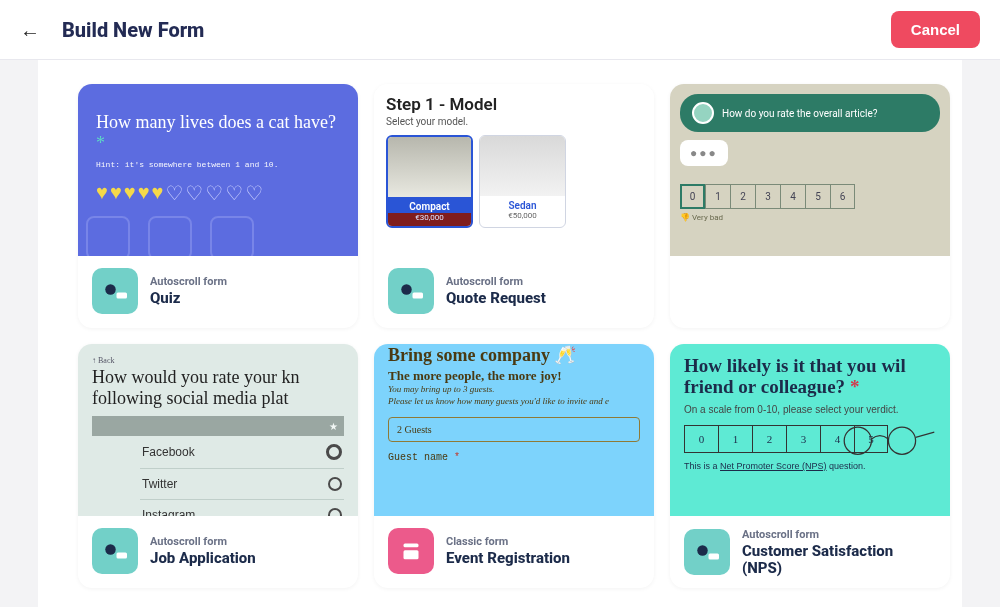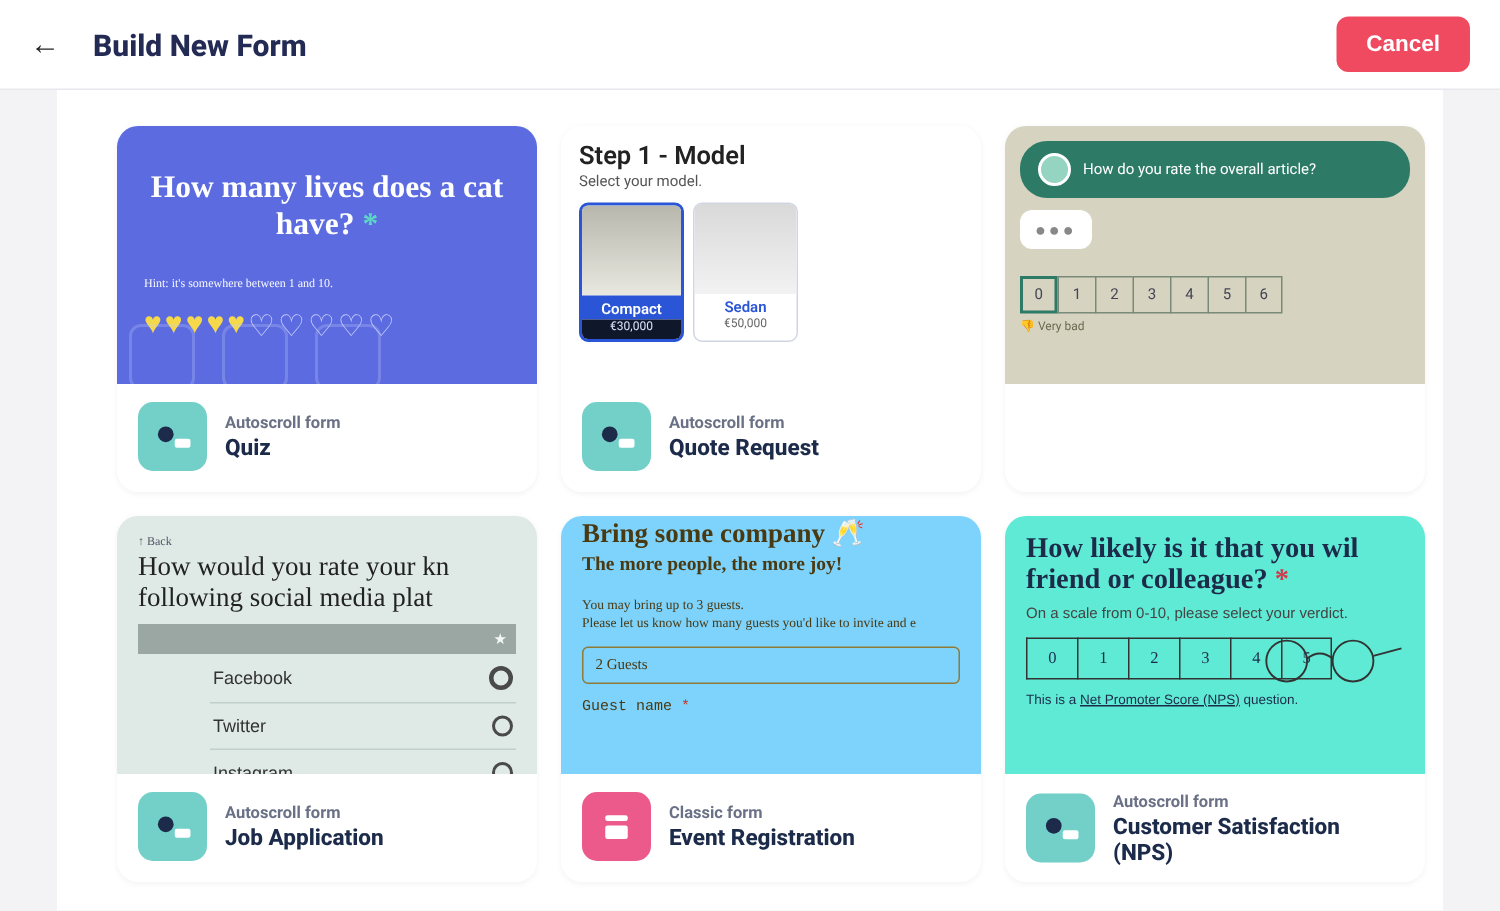--- a/index.html
+++ b/index.html
@@ -15,40 +15,40 @@
   .footer { display:flex; align-items:center; gap:12px; padding:12px 14px; }
   .thumb { width:46px; height:46px; border-radius:10px; flex:none; display:flex; align-items:center; justify-content:center; }
   .thumb-teal { background:#72d0c8; }
   .thumb-amber { background:#f4b642; }
   .thumb-pink { background:#ec5a8b; }
   .meta-type { font-size:11px; font-weight:700; color:#6a7186; }
   .meta-name { font-size:15px; font-weight:800; color:#1c2b4a; line-height:1.1; margin-top:2px; }
 
   
   .pv-quiz { background:#5c6ce0; color:#fff; padding:28px 18px 10px; font-family: Georgia, serif; position:relative; }
-  .pv-quiz h3 { font-family: 'Comic Sans MS', cursive; color:#fff; font-size:21px; font-weight:700;text-align:center; }
+  .pv-quiz h3 { font-family: 'Comic Sans MS', cursive; color:#fff; font-size:18px; font-weight:400; }
   .pv-quiz .asterisk { color:#5dd6c7; }
-  .pv-quiz .hint { font-size:8px; margin-top:22px; opacity:.95; font-family:Liberation Serif, serif; }
+  .pv-quiz .hint { font-size:8px; margin-top:6px; opacity:.95; font-family:Liberation Mono, monospace; }
   .hearts { margin-top:12px; display:flex; gap:2px; }
   .heart { font-size:20px; }
   .pv-quiz .bgshapes { position:absolute; left:0; right:0; bottom:0; height:40px; opacity:.25; display:flex; gap:18px; padding-left:8px; }
   .pv-quiz .bgshapes div { width:44px; height:44px; border:2px solid #c9cfff; border-radius:8px; }
 
   
   .pv-quote { background:#fff; padding:10px 12px; }
   .pv-quote .step { font-size:17px; font-weight:600; color:#222; }
   .pv-quote .sub { font-size:10px; color:#555; margin-top:2px; }
   .models { display:flex; gap:6px; margin-top:8px; }
-  .model { flex:none; width:70px; border:1px solid #d0d5e2; border-radius:6px; overflow:hidden; text-align:center; }
+  .model { flex:none; width:87px; border:1px solid #d0d5e2; border-radius:6px; overflow:hidden; text-align:center; }
   .model.selected { border:2px solid #2a55d6; }
   .model .pic { height:60px; background:#ccc; }
   .model .lbl { font-size:10px; padding:4px 0 0; font-weight:600; }
   .model.selected .lbl { background:#2a55d6; color:#fff; padding:4px 0 1px; }
   .model .price { font-size:8px; color:#666; padding-bottom:4px; }
-  .model.selected .price { background:#0f172a; color:#dce4ff; }
+  .model.selected .price { background:#7f1d1d; color:#dce4ff; }
 
   
   .pv-feedback { background:#d6d3c1; padding:10px; }
   .bubble { background:#2d7b66; color:#fff; border-radius:18px; padding:8px 12px; font-size:10px; display:flex; align-items:center; gap:8px; }
   .avatar { width:22px; height:22px; border-radius:50%; background:#95d4c1; border:2px solid #fff; flex:none; }
   .dots { background:#fff; border-radius:8px; padding:6px 10px; margin-top:8px; display:inline-block; color:#888; letter-spacing:2px; font-size:12px; }
   .scale-row { display:flex; margin-top:18px; }
   .scale-row .cell { width:25px; height:25px; border:1px solid #7a8a78; border-right:none; display:flex; align-items:center; justify-content:center; font-size:10px; color:#445; background:transparent; }
   .scale-row .cell:last-child { border-right:1px solid #7a8a78; }
   .scale-row .cell.sel { border:2px solid #2d7b66; }
@@ -60,21 +60,21 @@
   .pv-job h3 { font-size:18px; font-weight:500; color:#222; line-height:1.15; margin-top:2px; }
   .starbar { background:#9aa7a2; height:20px; margin:8px 0 0; display:flex; align-items:center; justify-content:flex-end; padding-right:6px; color:#f2f7f5; font-size:10px;}
   .plat-row { display:flex; justify-content:space-between; align-items:center; border-bottom:1px solid #c0cfca; padding:8px 2px; font-family:sans-serif; font-size:12px; color:#333;margin-left:48px; }
   .radio { width:14px; height:14px; border:2px solid #4a4a4a; border-radius:50%; }
   .radio.big { width:16px; height:16px; border-width:3px; }
 
   
   .pv-event { background:#7dd3fc; padding:0 14px; font-family: Georgia, serif; color:#4a3a12; }
   .pv-event h3 { font-size:18px; font-weight:700; }
   .pv-event .sub1 { font-size:13px; font-weight:700; margin-top:2px; }
-  .pv-event .sub2 { font-size:9px; margin-top:14px; line-height:1.3; }
+  .pv-event .sub2 { font-size:9px; margin-top:0; line-height:1.3;font-style:italic; }
   .guest-sel { border:1px solid #8f7a36; border-radius:4px; padding:6px 8px; font-size:10px; margin-top:10px; background:transparent; }
   .guest-label { font-size:10px; margin-top:10px;font-family:Liberation Mono, monospace; }
   .guest-label .req { color:#c0392b; }
 
   
   .pv-nps { background:#5eead4; padding:12px 14px; font-family: Georgia, serif; }
   .pv-nps h3 { font-size:19px; font-weight:600; line-height:1.1; }
   .pv-nps .req { color:#d4384c; }
   .pv-nps .sub { font-size:10px; font-family:sans-serif; color:#444; margin-top:6px; }
   .nps-row { display:flex; margin-top:10px; }

